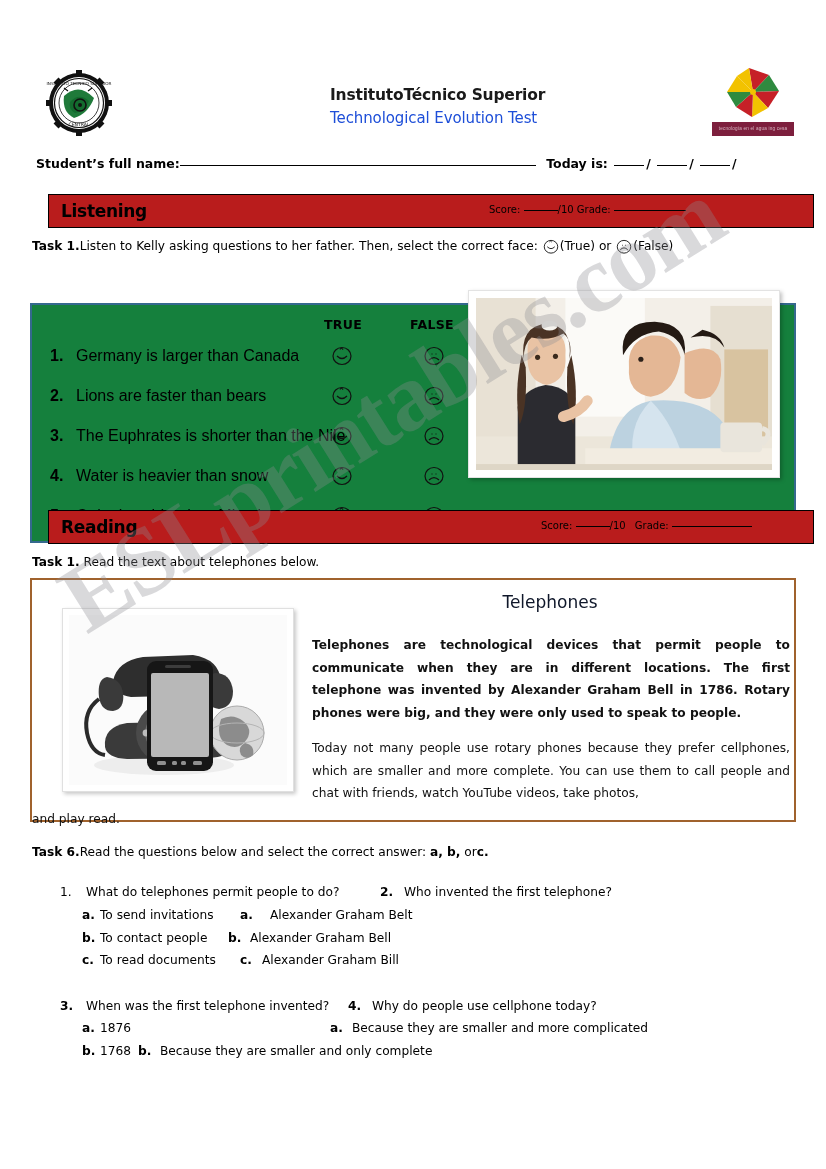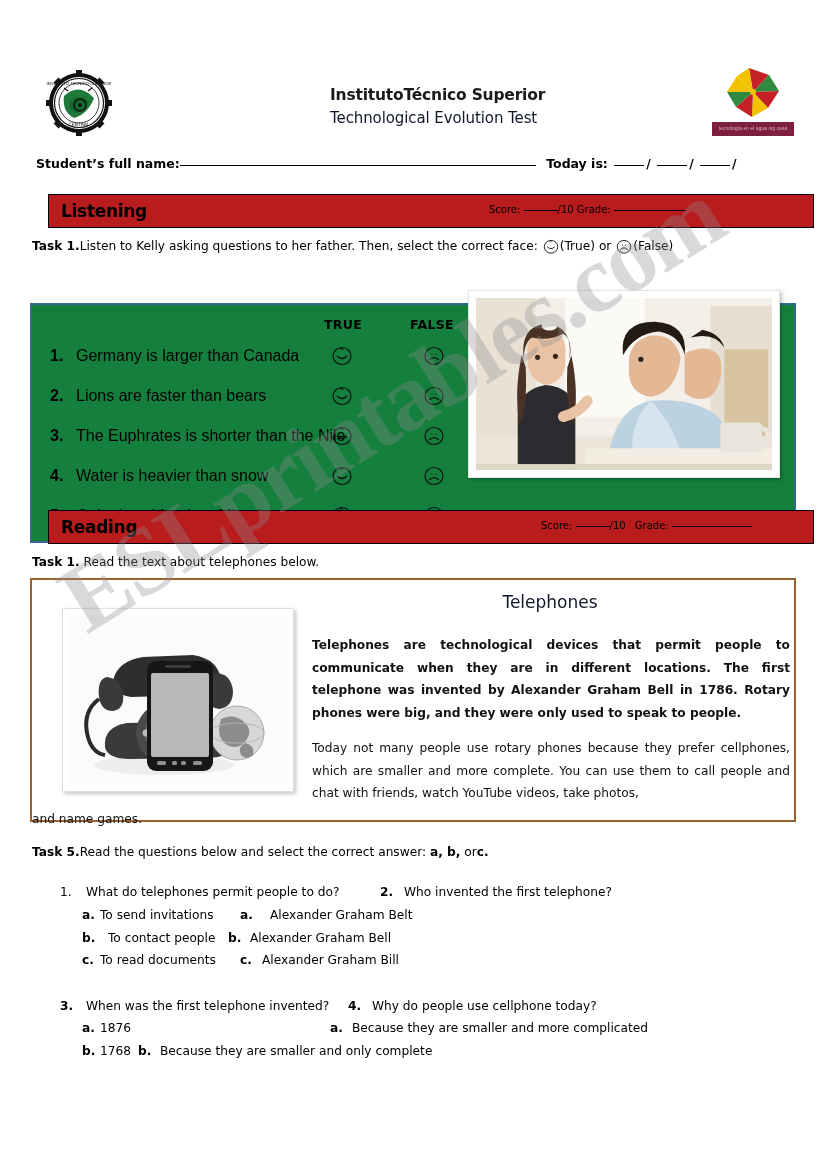--- a/index.html
+++ b/index.html
@@ -71,21 +71,21 @@
     font-size: 15.5px;
     font-weight: 700;
     color: #1a1a1a;
     letter-spacing: -0.2px;
     white-space: nowrap;
   }
   .title-sub {
     font-family: "DejaVu Sans", sans-serif;
     font-size: 15px;
     font-weight: 400;
-    color: #0f172a;
+    color: #1d4ed8;
     margin-top: 5px;
     letter-spacing: -0.1px;
     white-space: nowrap;
   }
   .logo-right {
     position: absolute;
     left: 712px; top: 8px;
     width: 82px; height: 76px;
   }
   .pinwheel-label {
@@ -575,40 +575,40 @@
       </svg>
     </div>
   </div>
 
   <div class="read-title">Telephones</div>
 
   <div class="read-para" style="top:634px;font-weight:bold;">Telephones are technological devices that permit people to communicate when they are in different locations. The first telephone was invented by Alexander Graham Bell in 1786. Rotary phones were big, and they were only used to speak to people.</div>
 
   <div class="read-para" style="top:737px;">Today not many people use rotary phones because they prefer cellphones, which are smaller and more complete. You can use them to call people and chat with friends, watch YouTube videos, take photos,</div>
 
-  <div class="read-overflow">and name games.</div>
+  <div class="read-overflow">and play read.</div>
 
   <div class="task-line" style="top:845px;">
-    <b>Task 5.</b><span>Read the questions below and select the correct answer:</span>
+    <b>Task 6.</b><span>Read the questions below and select the correct answer:</span>
     <b>a, b,</b>
     <span>or</span><b>c.</b>
   </div>
 
   <div class="mcq" style="left:60px; top:885px;">1.</div>
   <div class="mcq" style="left:86px; top:885px;">What do telephones permit people to do?</div>
   <div class="mcq" style="left:380px; top:885px; font-weight:700;">2.</div>
   <div class="mcq" style="left:404px; top:885px;">Who invented the first telephone?</div>
 
   <div class="mcq" style="left:82px; top:908px; font-weight:700;">a.</div>
   <div class="mcq" style="left:100px; top:908px;">To send invitations</div>
   <div class="mcq" style="left:240px; top:908px; font-weight:700;">a.</div>
   <div class="mcq" style="left:270px; top:908px;">Alexander Graham Belt</div>
 
   <div class="mcq" style="left:82px; top:931px; font-weight:700;">b.</div>
-  <div class="mcq" style="left:100px; top:931px;margin-left:8px;">To contact people</div>
+  <div class="mcq" style="left:100px; top:931px;">To contact people</div>
   <div class="mcq" style="left:228px; top:931px; font-weight:700;">b.</div>
   <div class="mcq" style="left:250px; top:931px;">Alexander Graham Bell</div>
 
   <div class="mcq" style="left:82px; top:953px; font-weight:700;">c.</div>
   <div class="mcq" style="left:100px; top:953px;">To read documents</div>
   <div class="mcq" style="left:240px; top:953px; font-weight:700;">c.</div>
   <div class="mcq" style="left:262px; top:953px;">Alexander Graham Bill</div>
 
   <div class="mcq" style="left:60px; top:999px; font-weight:700;">3.</div>
   <div class="mcq" style="left:86px; top:999px;">When was the first telephone invented?</div>

